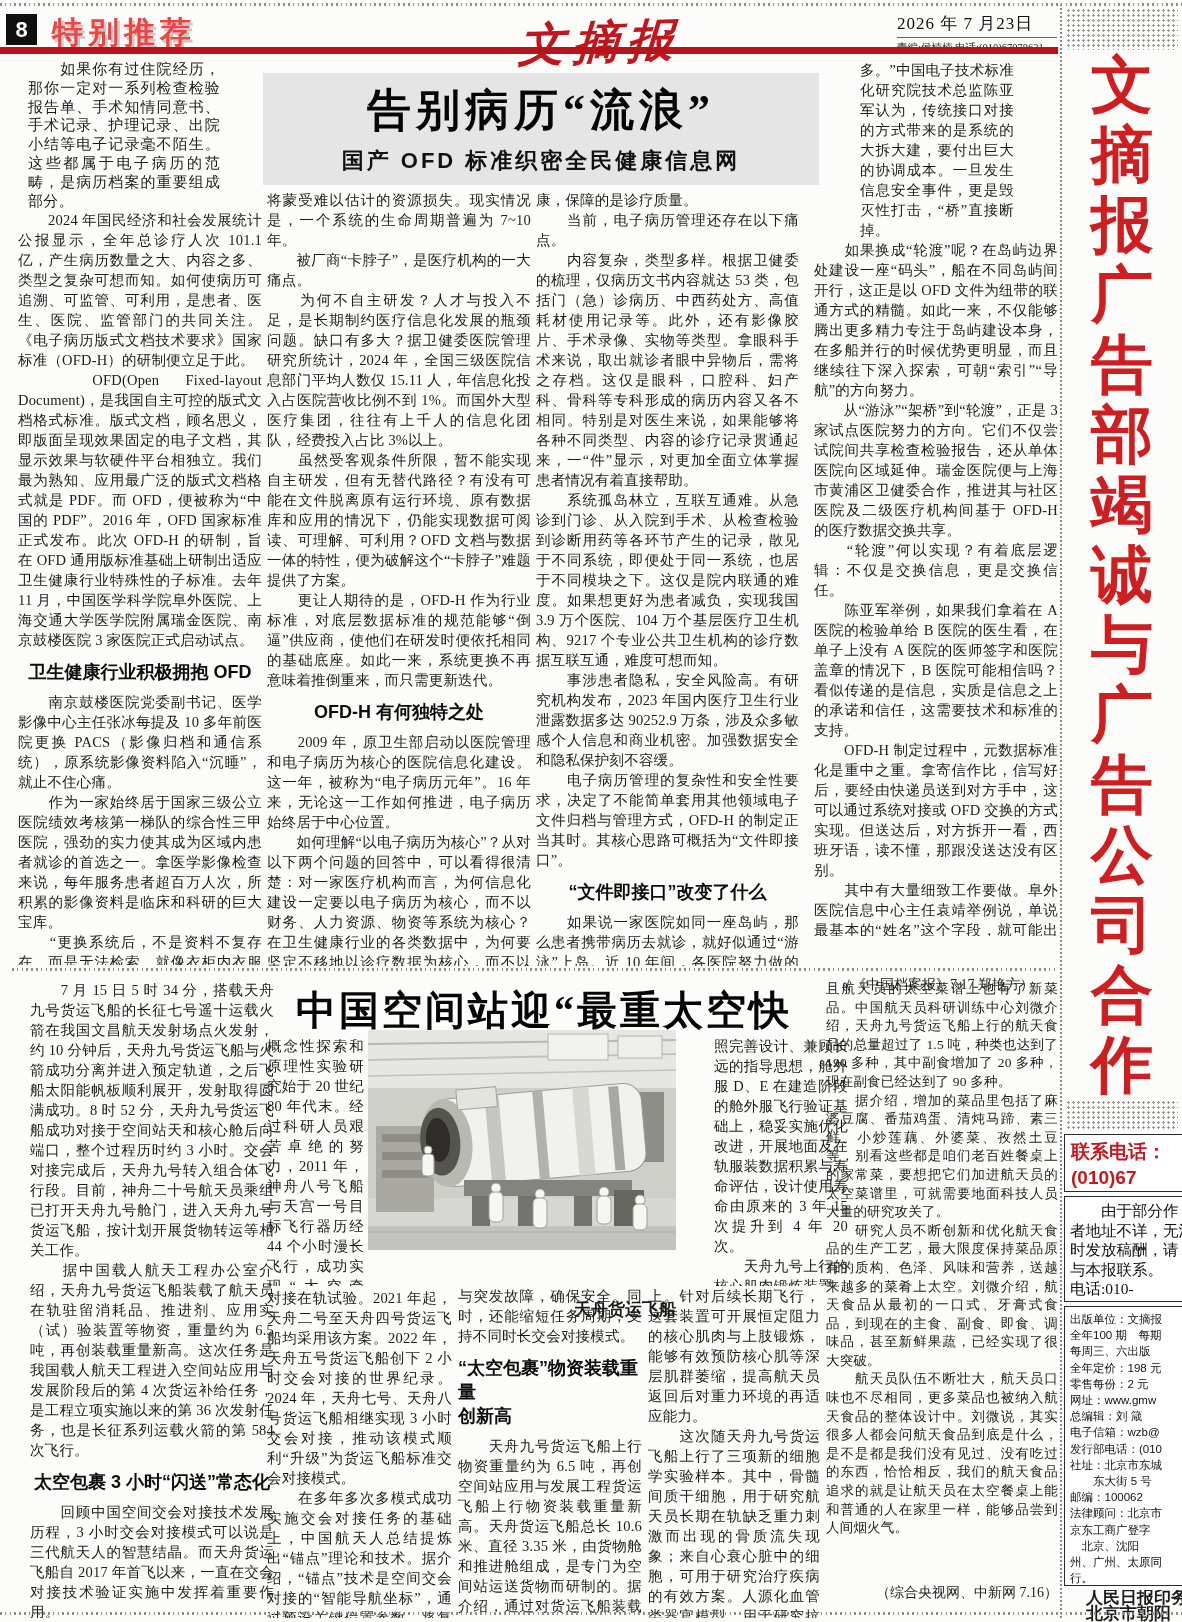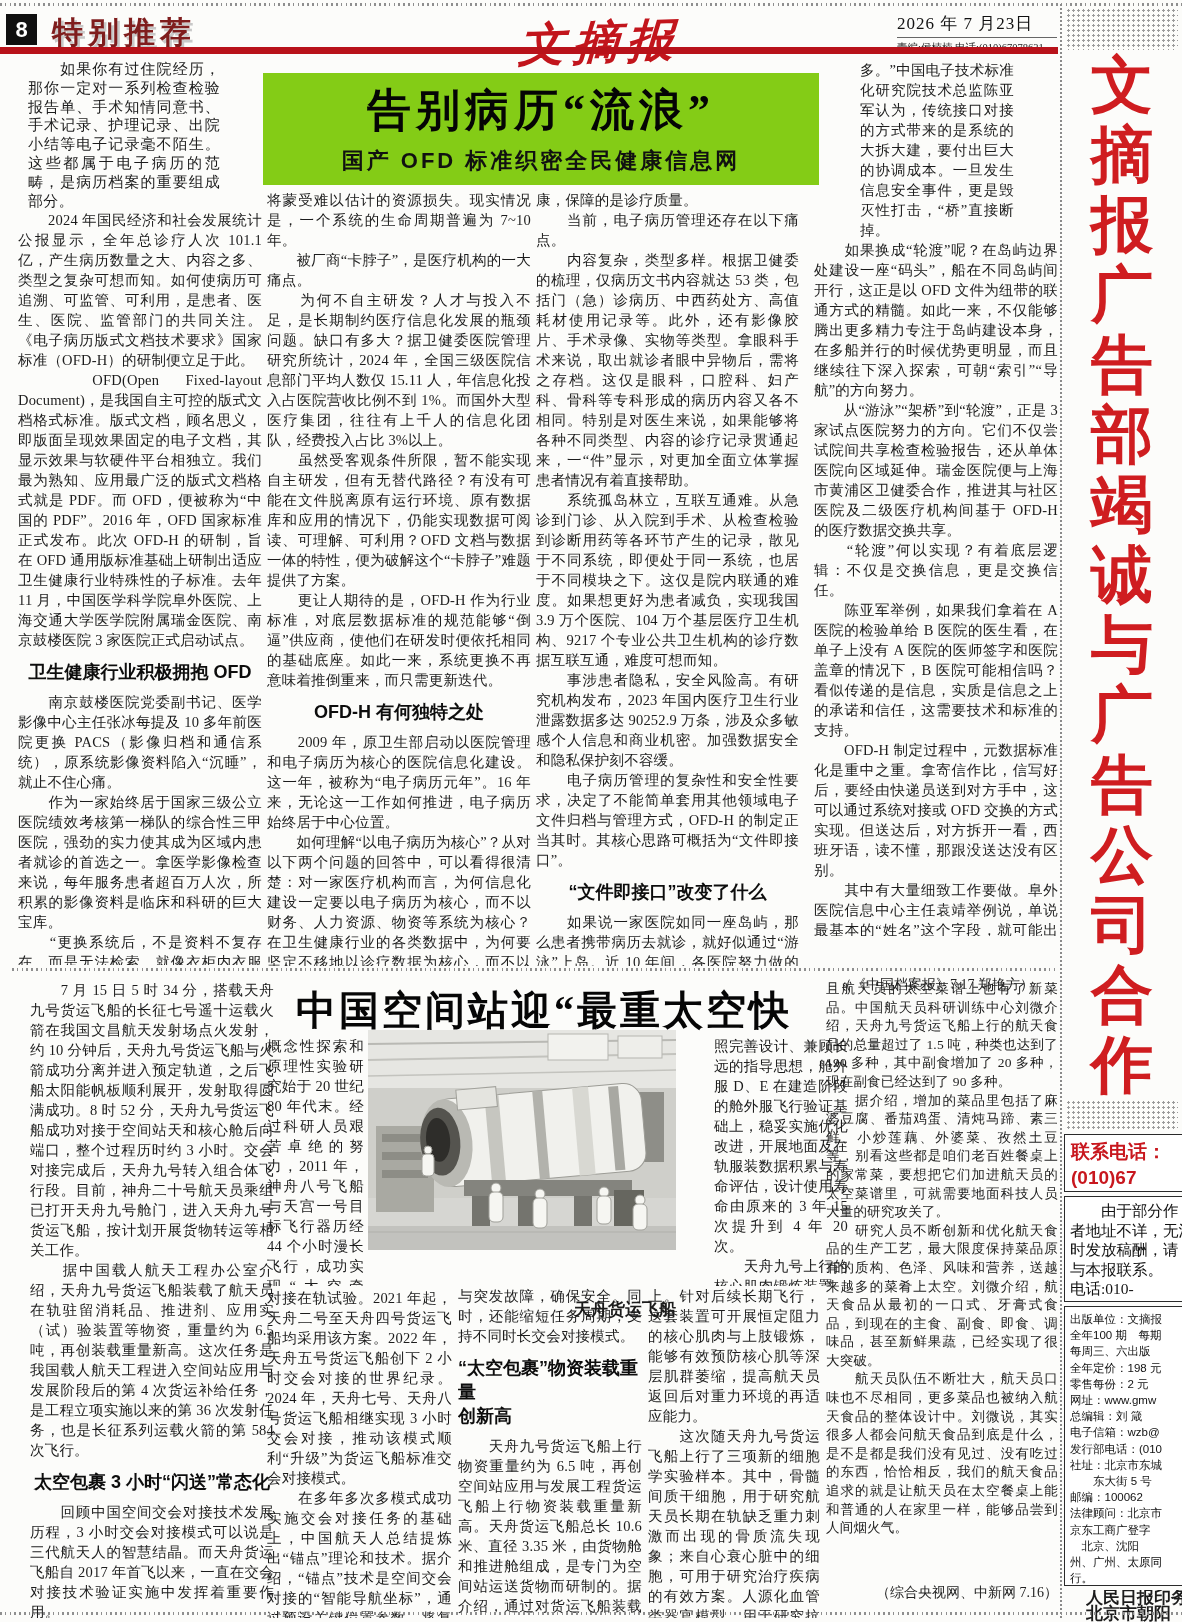--- a/index.html
+++ b/index.html
@@ -10,28 +10,28 @@
   .dots{background-image:radial-gradient(#9a9a9a 1px,transparent 1.3px);background-size:5px 5px;}
   .txt{font-size:14.5px;line-height:20px;text-align:justify;white-space:pre-line;letter-spacing:.2px;}
   .colwrap{overflow:hidden;}
   .colhead{font-family:"Liberation Sans","DejaVu Sans",sans-serif;font-weight:bold;font-size:18px;
            color:#0d0d0d;text-align:center;margin:10px 0 8px 0;white-space:pre-line;line-height:24px;}
   .colhead.left{text-align:left;}
   .src{font-size:14px;text-align:center;color:#222;}
   .badge{background:#101010;color:#fff;font-family:"Liberation Sans",sans-serif;font-weight:bold;
          font-size:22px;width:31px;height:31px;display:flex;align-items:center;justify-content:center;}
   .section-title{font-family:"Liberation Sans","DejaVu Sans",sans-serif;font-weight:bold;font-size:31px;
-         letter-spacing:5px;color:#7f1d1d;text-shadow:2.5px 2.5px 0 #c8c8c8;}
+         letter-spacing:5px;color:#ef4444;text-shadow:2.5px 2.5px 0 #c8c8c8;}
   .masthead{font-weight:bold;font-size:46px;color:#c2151c;letter-spacing:8px;font-style:italic;
          transform:skewX(-5deg) rotate(-2deg);text-align:center;}
   .dateblock{font-size:17px;text-align:left;color:#111;}
   .dateblock .d{border-bottom:1px solid #666;padding-bottom:2px;letter-spacing:1px;}
   .dateblock .e{font-size:10.5px;margin-top:3px;color:#222;letter-spacing:0;}
   .redbar{background:#b8121a;}
-  .titlebox{background:#84cc16;text-align:center;}
+  .titlebox{background:#e5e5e5;text-align:center;}
   .titlebox .t1{font-size:44px;font-weight:bold;letter-spacing:5px;color:#050505;padding-top:12px;line-height:52px;}
   .titlebox .t2{font-size:22px;font-weight:bold;letter-spacing:3px;color:#111;margin-top:9px;
                 font-family:"Liberation Sans","DejaVu Sans",sans-serif;}
   .title2{font-size:40px;font-weight:bold;letter-spacing:3px;color:#060606;text-align:center;line-height:46px;}
   .narrowP{white-space:pre-line;}
   .caption{font-size:17px;font-weight:bold;text-align:right;padding-right:28px;
            font-family:"Liberation Sans","DejaVu Sans",sans-serif;}
   .vchars{display:flex;flex-direction:column;justify-content:space-between;align-items:center;
           font-size:62px;font-weight:bold;color:#cf1d20;line-height:1;}
   .sbox{border:1.5px solid #2a2a2a;background:#fff;overflow:hidden;white-space:pre;box-sizing:border-box;}

